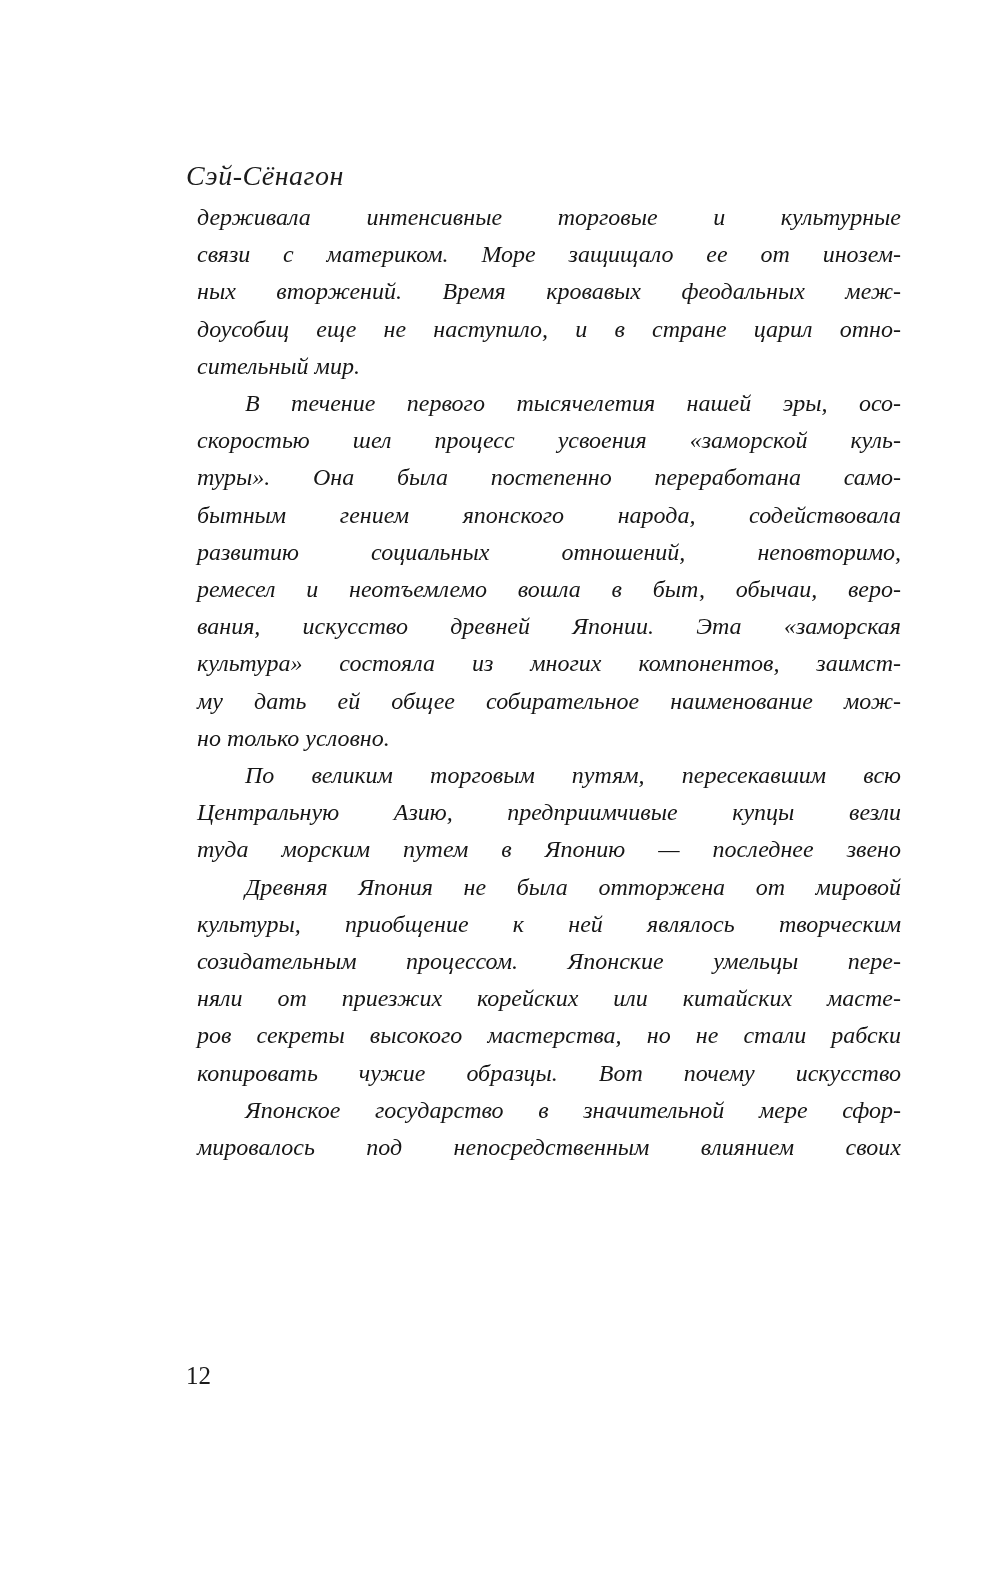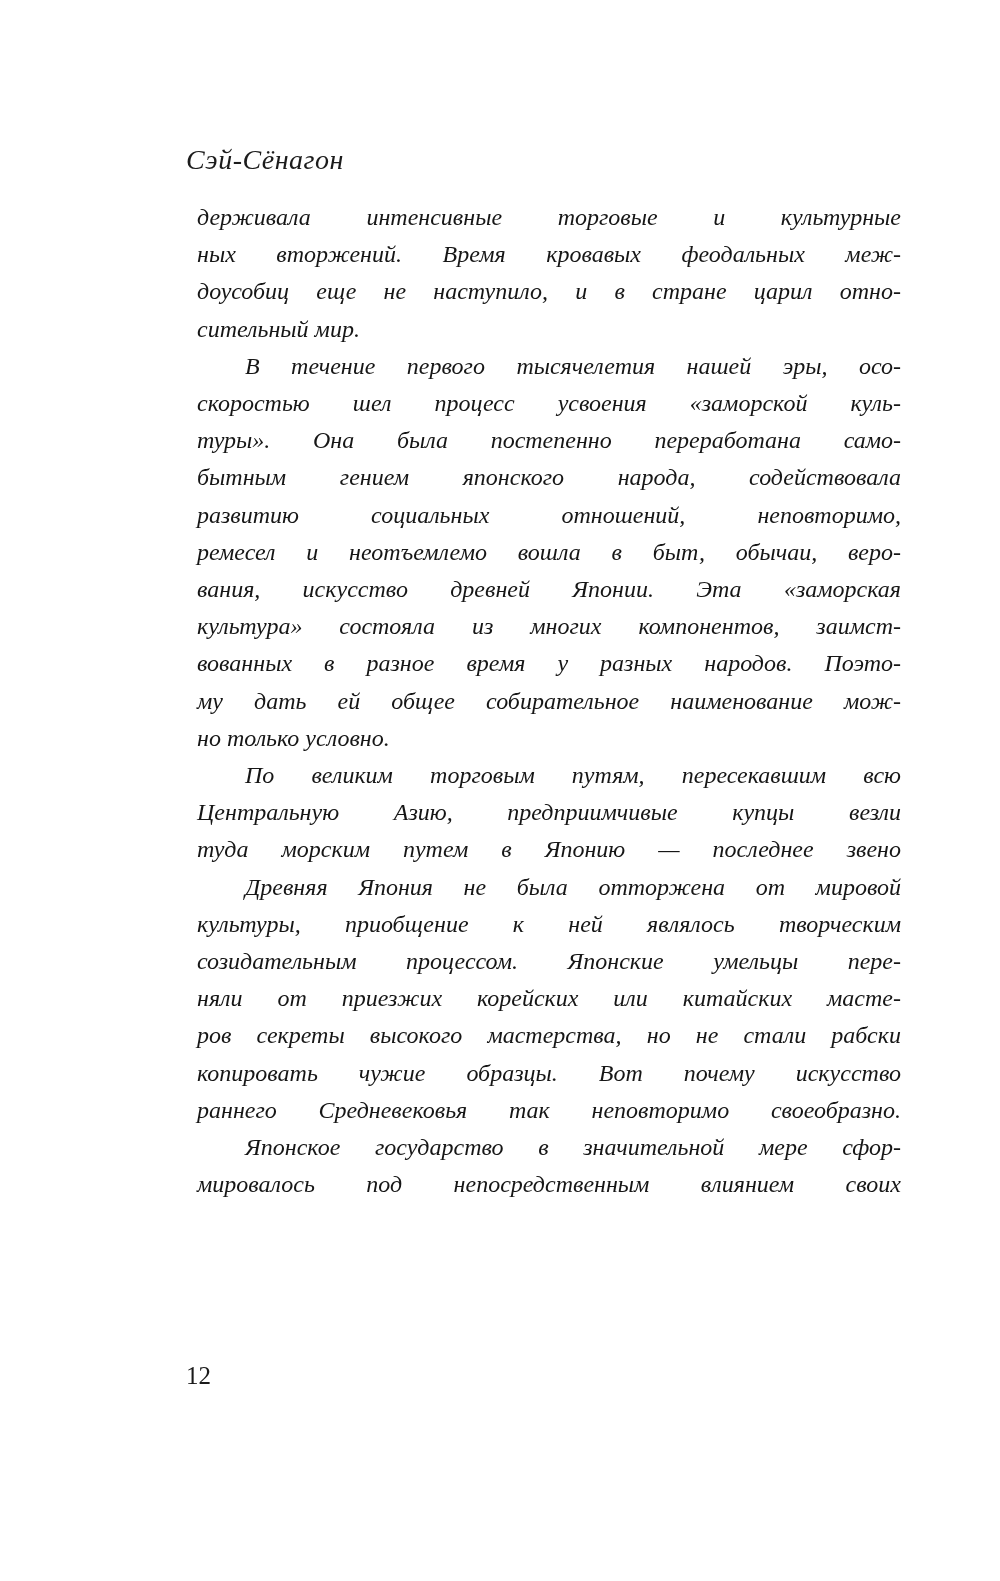--- a/index.html
+++ b/index.html
@@ -12,21 +12,21 @@
     width: 1000px;
     height: 1581px;
     background: #ffffff;
     overflow: hidden;
     font-family: "Liberation Serif", "DejaVu Serif", serif;
     color: #161616;
   }
   .running-header {
     position: absolute;
     left: 186px;
-    top: 144px;
+    top: 160px;
     font-style: italic;
     font-size: 28px;
     letter-spacing: 0.5px;
     color: #1c1c1c;
     white-space: nowrap;
   }
   .body-text {
     position: absolute;
     left: 197px;
     top: 199px;
@@ -57,42 +57,41 @@
   }
 </style>
 </head>
 <body>
 
 <div class="page">
   <div class="running-header">Сэй-Сёнагон</div>
 
   <div class="body-text">
       <div class="line">держивала интенсивные торговые и культурные</div>
+      <div class="line">связи с материком. Море защищало ее от инозем-</div>
       <div class="line">ных вторжений. Время кровавых феодальных меж-</div>
       <div class="line">доусобиц еще не наступило, и в стране царил отно-</div>
       <div class="line last-left">сительный мир.</div>
       <div class="line indent">В течение первого тысячелетия нашей эры, осо-</div>
       <div class="line">скоростью шел процесс усвоения «заморской куль-</div>
       <div class="line">туры». Она была постепенно переработана само-</div>
       <div class="line">бытным гением японского народа, содействовала</div>
       <div class="line">развитию социальных отношений, неповторимо,</div>
       <div class="line">ремесел и неотъемлемо вошла в быт, обычаи, веро-</div>
       <div class="line">вания, искусство древней Японии. Эта «заморская</div>
       <div class="line">культура» состояла из многих компонентов, заимст-</div>
-      <div class="line">вованных в разное время у разных народов. Поэто-</div>
       <div class="line">му дать ей общее собирательное наименование мож-</div>
       <div class="line last-left">но только условно.</div>
       <div class="line indent">По великим торговым путям, пересекавшим всю</div>
       <div class="line">Центральную Азию, предприимчивые купцы везли</div>
       <div class="line">туда морским путем в Японию — последнее звено</div>
       <div class="line indent">Древняя Япония не была отторжена от мировой</div>
       <div class="line">культуры, приобщение к ней являлось творческим</div>
       <div class="line">созидательным процессом. Японские умельцы пере-</div>
       <div class="line">няли от приезжих корейских или китайских масте-</div>
       <div class="line">ров секреты высокого мастерства, но не стали рабски</div>
       <div class="line">копировать чужие образцы. Вот почему искусство</div>
-      <div class="line">раннего Средневековья так неповторимо своеобразно.</div>
       <div class="line indent">Японское государство в значительной мере сфор-</div>
       <div class="line">мировалось под непосредственным влиянием своих</div>
     </div>
 
   <div class="page-number">12</div>
 </div>
 
 </body></html>

